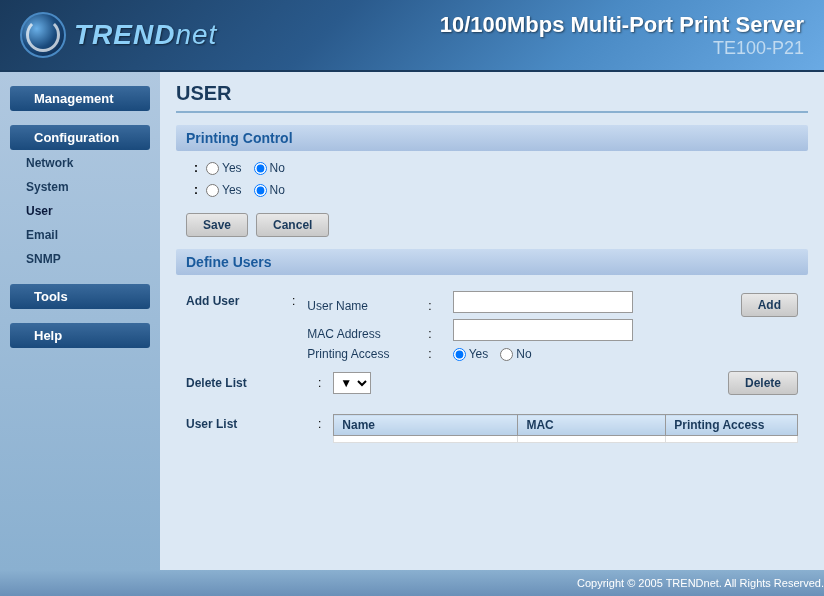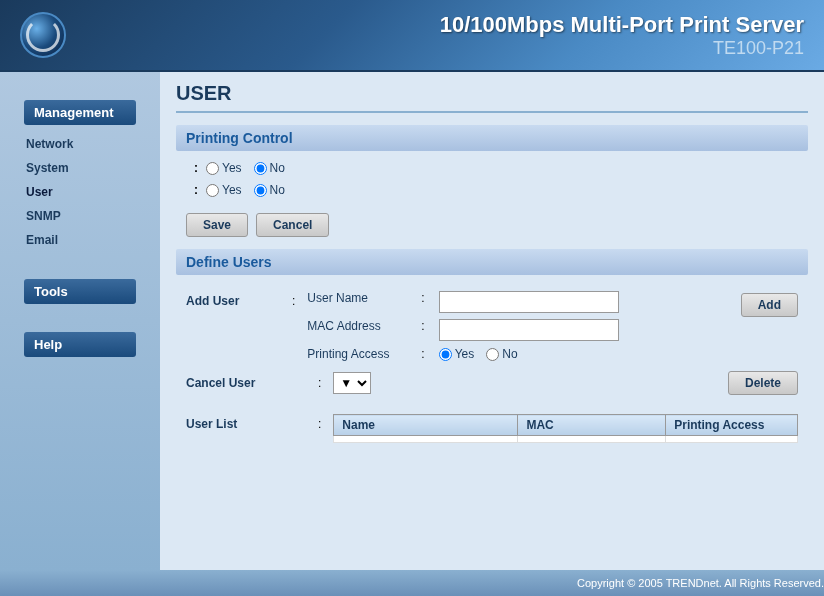--- a/index.html
+++ b/index.html
@@ -81,23 +81,23 @@
 
     
     .sidebar {
       width: 160px;
       background: linear-gradient(180deg, #b0c8e0 0%, #8ab0d0 100%);
       padding: 0;
       flex-shrink: 0;
     }
     .sidebar-btn {
       display: block;
-      width: 112px;
-      margin: 22px auto 0;
-      padding: 5px 10px;
+      width: 140px;
+      margin: 8px auto 0;
+      padding: 5px 24px;
       background: linear-gradient(180deg, #3a6a9c 0%, #1a4a7c 100%);
       color: white;
       font-size: 13px;
       font-weight: bold;
       border: none;
       border-radius: 3px;
       cursor: pointer;
       text-align: left;
     }
     .sidebar-subbtn {
@@ -193,22 +193,22 @@
       font-size: 12px;
       color: #1a3a5c;
       font-weight: bold;
     }
 
     .define-section {
       margin-top: 4px;
     }
     .field-row {
       display: flex;
-      align-items: flex-start;
-      gap: 12px;
+      align-items: flex-end;
+      gap: 19px;
     }
     .field-label {
       color: #1a3a5c;
       width: 100px;
       flex-shrink: 0;
     }
     .field-colon {
       margin: 0 2px;
     }
     .text-input {
@@ -290,38 +290,42 @@
       font-size: 11px;
     }
     .spacer { flex: 1; }
   </style>
 </head>
 <body>
 
 <div class="header">
   <div class="logo-area">
     <div class="logo-circle"></div>
+    <div class="logo-text">
+      <span>TREND</span><span style="color:#8dd0f8;font-weight:normal;">net</span>
+    </div>
   </div>
   <div class="header-title">
     <div class="main-title">10/100Mbps Multi-Port Print Server</div>
     <div class="sub-title">TE100-P21</div>
   </div>
 </div>
 
 <div class="main-layout">
 
   <div class="sidebar">
     <div class="sidebar-spacer"></div>
     <button class="sidebar-btn">Management</button>
     <div class="sidebar-spacer"></div>
+    <button class="sidebar-btn">Configuration</button>
     <button class="sidebar-subbtn">Network</button>
     <button class="sidebar-subbtn">System</button>
     <button class="sidebar-subbtn active">User</button>
+    <button class="sidebar-subbtn">Email</button>
     <button class="sidebar-subbtn">SNMP</button>
-    <button class="sidebar-subbtn">Email</button>
     <div class="sidebar-spacer"></div>
     <button class="sidebar-btn">Tools</button>
     <div class="sidebar-spacer"></div>
     <button class="sidebar-btn">Help</button>
   </div>
 
   <div class="content">
 
     <div class="page-title">USER</div>
 
@@ -396,21 +400,21 @@
                 <input type="radio" name="printing_access" value="no" style="">
                 <span>No</span>
               </label>
             </div>
           </div>
         </div>
         <button class="action-btn" style="margin-top:2px;flex-shrink:0;">Add</button>
       </div>
 
       <div class="delete-row">
-        <span class="delete-label">Cancel User</span>
+        <span class="delete-label">Delete List</span>
         <span class="delete-colon">:</span>
         <select class="select-dropdown">
           <option>▼</option>
         </select>
         <span class="spacer"></span>
         <button class="action-btn delete-btn-right">Delete</button>
       </div>
 
       <div class="user-list-row">
         <span class="user-list-label">User List</span>

